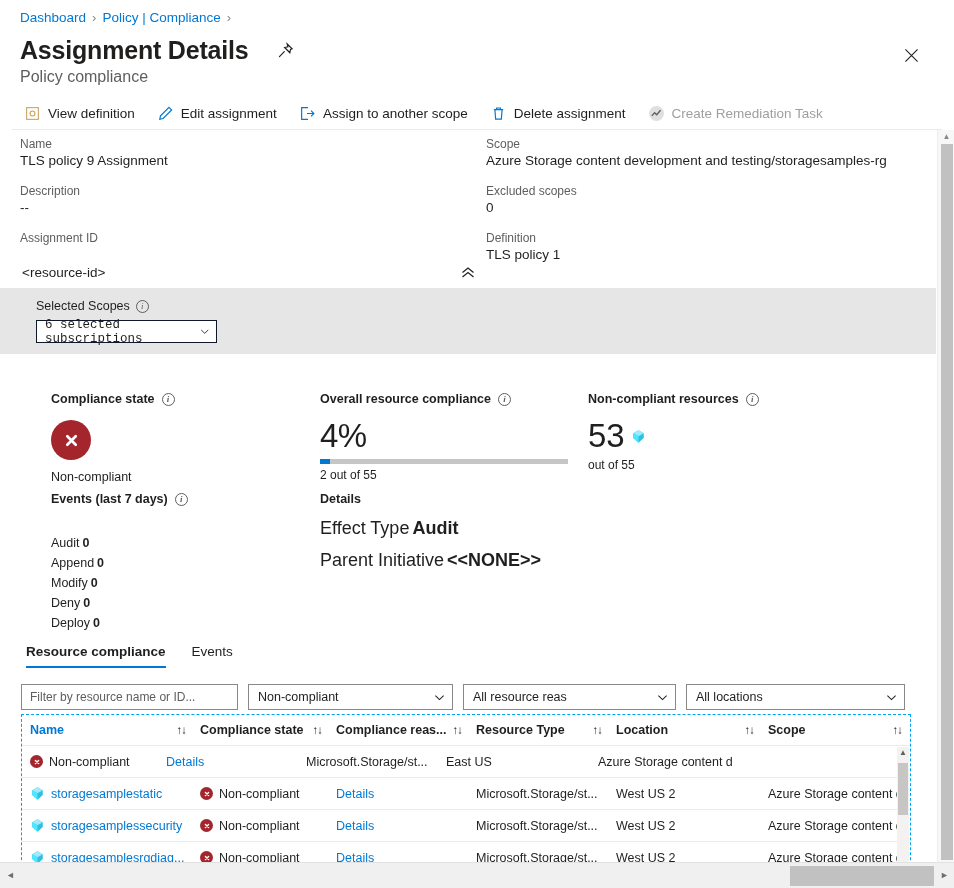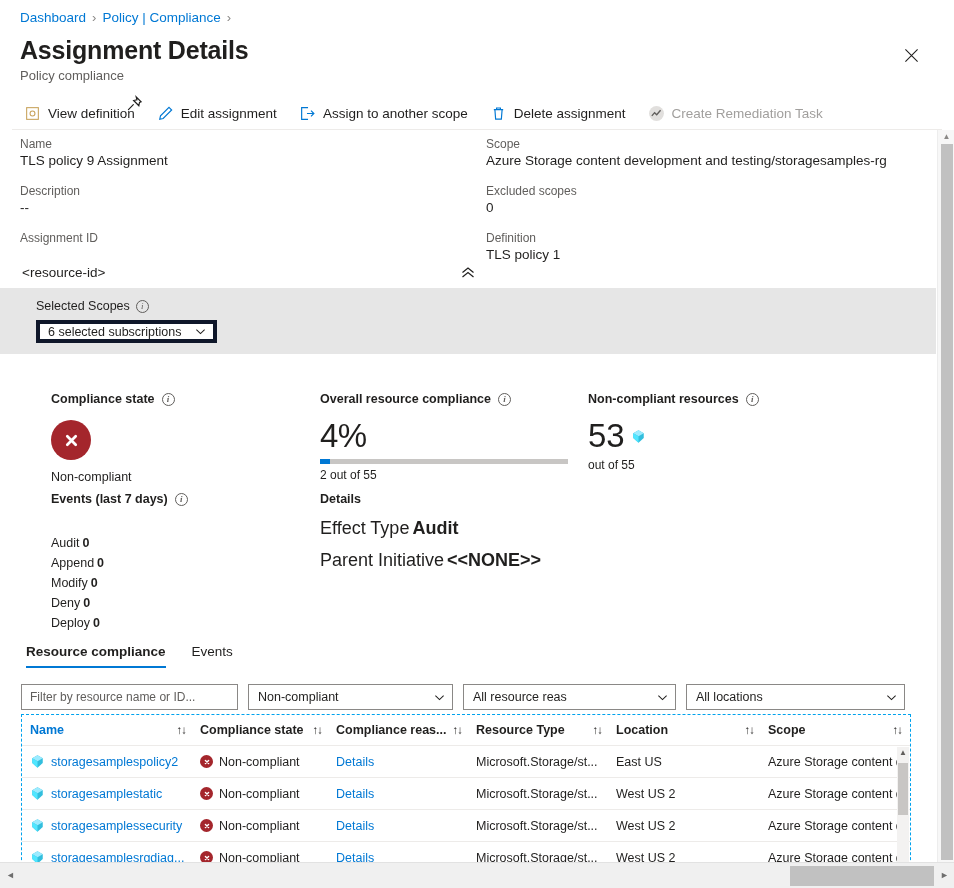--- a/index.html
+++ b/index.html
@@ -23,34 +23,34 @@
     position: absolute; top: 10px; left: 20px;
     display: flex; align-items: center; gap: 6px;
     font-size: 13.5px;
   }
   .crumb-link { color: #0078d4; cursor: pointer; }
   .crumb-sep { color: #8a8886; font-size: 13px; }
 
   
   .title-row {
     position: absolute; top: 34px; left: 20px;
-    display: flex; align-items: center; gap: 24px; flex-direction: column;
+    display: flex; align-items: center; gap: 24px;
   }
   .page-title {
     font-size: 25px; font-weight: 600; color: #201f1e;
     letter-spacing: -0.2px; line-height: 32px;
   }
   .pin-btn {
     width: 26px; height: 26px; display: flex;
     align-items: center; justify-content: center;
     cursor: pointer; color: #201f1e;
   }
   .subtitle {
     position: absolute; top: 68px; left: 20px;
-    font-size: 13px; color: #605e5c;
+    font-size: 16px; color: #605e5c;
   }
   .close-btn {
     position: absolute; top: 40px; right: 28px;
     width: 30px; height: 30px;
     display: flex; align-items: center; justify-content: center;
     cursor: pointer; color: #201f1e;
   }
 
   
   .cmdbar {
@@ -94,25 +94,25 @@
     background: #e6e6e6;
   }
   .scopes-label {
     position: absolute; left: 36px; top: 11px;
     font-size: 12.5px; font-weight: 400; color: #201f1e;
     display: flex; align-items: center; gap: 6px;
   }
   .scopes-select {
     position: absolute; left: 36px; top: 32px;
     width: 181px; height: 23px;
-    background: #fff; border: 4px solid #0f172a;
+    background: #fff; border: 1px solid #0f172a;
     display: flex; align-items: center;
     justify-content: space-between;
     padding: 0 7px 0 8px;
-    font-size: 12.5px; color: #201f1e; cursor: pointer;
+    font-size: 12.5px; color: #201f1e; cursor: pointer; font-family: Liberation Mono, monospace;
   }
 
   
   .summary { position: absolute; top: 392px; left: 0; width: 936px; }
   .tile-head {
     font-size: 12.5px; font-weight: 600; color: #201f1e;
     display: flex; align-items: center; gap: 7px;
   }
 
   .tile-compliance { position: absolute; left: 51px; top: 0; width: 250px; }
@@ -533,28 +533,20 @@
         <span>Location</span>
         <span class="sort-ico">↑↓</span>
       </div>
       <div class="gh c-scope">
         <span>Scope</span>
         <span class="sort-ico">↑↓</span>
       </div>
     </div>
 
     <div class="grid-row">
-      <div class="gc c-name">
-        <svg class="cube" viewBox="0 0 16 16">
-          <path d="M8 1.4l5.6 3v5.2L8 14.6 2.4 9.6V4.4z" fill="#32bedd"></path>
-          <path d="M8 1.4l5.6 3L8 7.8 2.4 4.4z" fill="#9cebff"></path>
-          <path d="M8 7.8v6.8L2.4 9.6V4.4z" fill="#50e6ff"></path>
-        </svg>
-        <span class="link">storagesamplespolicy2</span>
-      </div>
       <div class="gc c-state">
         <span class="row-x">
           <svg width="8" height="8" viewBox="0 0 10 10" stroke="#fff" stroke-width="1.7" stroke-linecap="round">
               <path d="M3 3l4 4M7 3L3 7"></path>
             </svg>
         </span>
         <span>Non-compliant</span>
       </div>
       <div class="gc c-reason">
         <span class="link">Details</span>

